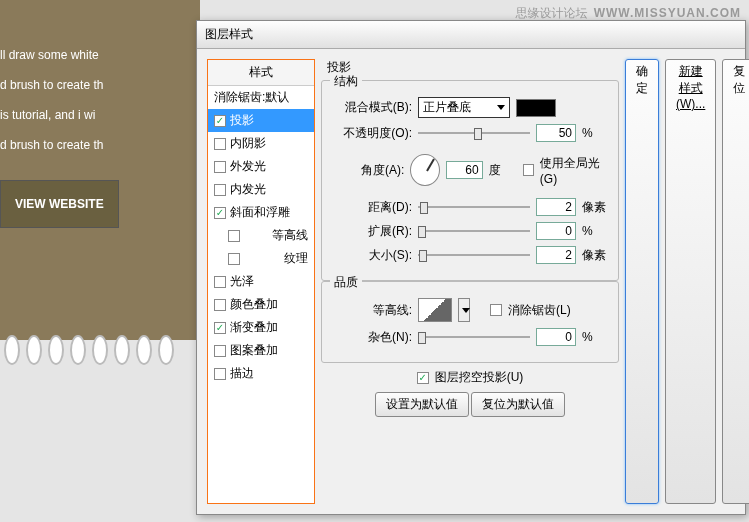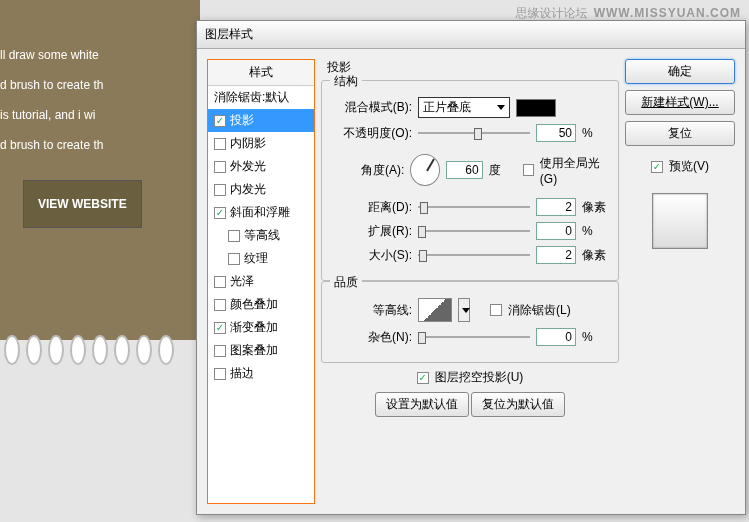--- a/index.html
+++ b/index.html
@@ -1,31 +1,31 @@
 <!DOCTYPE html>
 <html><head>
 <meta charset="utf-8">
 <style>
 * { margin: 0; padding: 0; box-sizing: border-box; font-family: "Microsoft YaHei", Arial, sans-serif; font-size: 12px; }
 body { width: 749px; height: 522px; overflow: hidden; position: relative; background: #e5e5e5; }
 .bg-brown { position: absolute; top: 0; left: 0; width: 200px; height: 340px; background: #8a7a5a; }
 .bg-text { color: #fff; font-size: 16px; line-height: 30px; padding: 40px 0 0 0; }
-.bg-btn { margin-top: 20px; padding: 8px 14px; background: #6a6040; color: #fff; border: 1px solid #555; font-weight: bold; display: inline-block; margin-left: 23px; }
+.bg-btn { margin-top: 20px; padding: 8px 14px; background: #6a6040; color: #fff; border: 1px solid #555; font-weight: bold; display: inline-block; }
 .bg-rings { position: absolute; top: 335px; left: 0; right: 0; height: 40px; display: flex; gap: 6px; padding: 0 4px; }
 .ring { width: 16px; height: 30px; border: 2px solid #bbb; border-radius: 50%; background: #fff; }
 .watermark { position: absolute; top: 5px; right: 8px; color: #999; font-size: 11px; font-family: Arial; z-index: 50; margin-left: 17px; }
 .watermark b { font-weight: bold; letter-spacing: 1px; }
 .dialog { position: absolute; left: 196px; top: 20px; width: 550px; height: 495px; background: #f0f0f0; border: 1px solid #888; box-shadow: 2px 2px 8px rgba(0,0,0,0.3); }
 .titlebar { height: 28px; background: linear-gradient(#fefefe, #e0e0e0); border-bottom: 1px solid #aaa; padding: 5px 8px; display: flex; align-items: center; justify-content: space-between; }
 .dialog-body { display: flex; padding: 10px; gap: 6px; height: calc(100% - 28px); }
 .sidebar { width: 108px; border: 1px solid #f97316; background: #fff; display: flex; flex-direction: column; }
 .sidebar-header { text-align: center; padding: 4px; border-bottom: 1px solid #ccc; background: #f5f5f5; }
 .sidebar-item { padding: 3px 6px; display: flex; align-items: center; gap: 4px; cursor: default; }
 .sidebar-item.selected { background: #3399ff; color: #fff; }
-.sidebar-sub { padding-left: 20px; }
+.sidebar-sub { padding-left: 20px; justify-content: space-between; }
 .cb { width: 12px; height: 12px; border: 1px solid #888; background: #fff; display: inline-flex; align-items: center; justify-content: center; font-size: 10px; color: #2a5; }
 .cb.checked::before { content: "✓"; }
 .center { flex: 1; }
 .fieldset { border: 1px solid #bbb; border-radius: 3px; padding: 10px 8px; margin-bottom: 0; position: relative; }
 .fieldset > .legend { position: absolute; top: -8px; left: 8px; background: #f0f0f0; padding: 0 4px; }
 .row { display: flex; align-items: center; margin: 6px 0; gap: 6px; }
 .lbl { width: 82px; text-align: right; }
 .select { background: #fff; border: 1px solid #333; padding: 1px 4px; min-width: 92px; display: inline-flex; justify-content: space-between; align-items: center; }
 .caret { width: 0; height: 0; border-left: 4px solid transparent; border-right: 4px solid transparent; border-top: 5px solid #000; margin-left: 4px; }
 .swatch { width: 40px; height: 18px; background: #000; border: 1px solid #777; }
@@ -33,21 +33,21 @@
 .track { position: absolute; top: 6px; left: 0; right: 0; height: 2px; background: #aaa; }
 .thumb { position: absolute; top: 2px; width: 8px; height: 12px; background: #e8e8e8; border: 1px solid #666; }
 .num { width: 40px; border: 1px solid #7a9; background: #fff; padding: 1px 3px; text-align: right; }
 .unit { min-width: 28px; }
 .dial { width: 32px; height: 32px; border: 1px solid #888; border-radius: 50%; background: #fff; position: relative; }
 .dial::after { content: ""; position: absolute; width: 2px; height: 14px; background: #333; left: 15px; top: 2px; transform-origin: bottom; transform: rotate(30deg); }
 .contour { width: 34px; height: 24px; border: 1px solid #888; background: linear-gradient(135deg, #fff 50%, #666 50%); }
 .contour-caret { width: 12px; height: 24px; border: 1px solid #888; background: #eee; display: flex; align-items: center; justify-content: center; }
 .btn { background: linear-gradient(#fdfdfd, #e3e3e3); border: 1px solid #888; border-radius: 3px; padding: 3px 10px; cursor: default; }
 .btn.default { border: 1px solid #3a7dd8; box-shadow: 0 0 3px #7bf; }
-.right-col { width: 110px; display: flex; flex-direction: column; gap: 6px; align-items: stretch; }
+.right-col { width: 110px; display: flex; gap: 6px; align-items: stretch; }
 .right-col .btn { text-align: center; }
 .preview-box { width: 56px; height: 56px; border: 1px solid #888; background: linear-gradient(#fff, #ddd); align-self: center; margin-top: 6px; box-shadow: inset 0 0 2px #888; }
 .underline { text-decoration: underline; }
 </style>
 </head>
 <body>
 
 <div class="bg-brown">
   <div class="bg-text">
     <div>ll draw some white</div>

